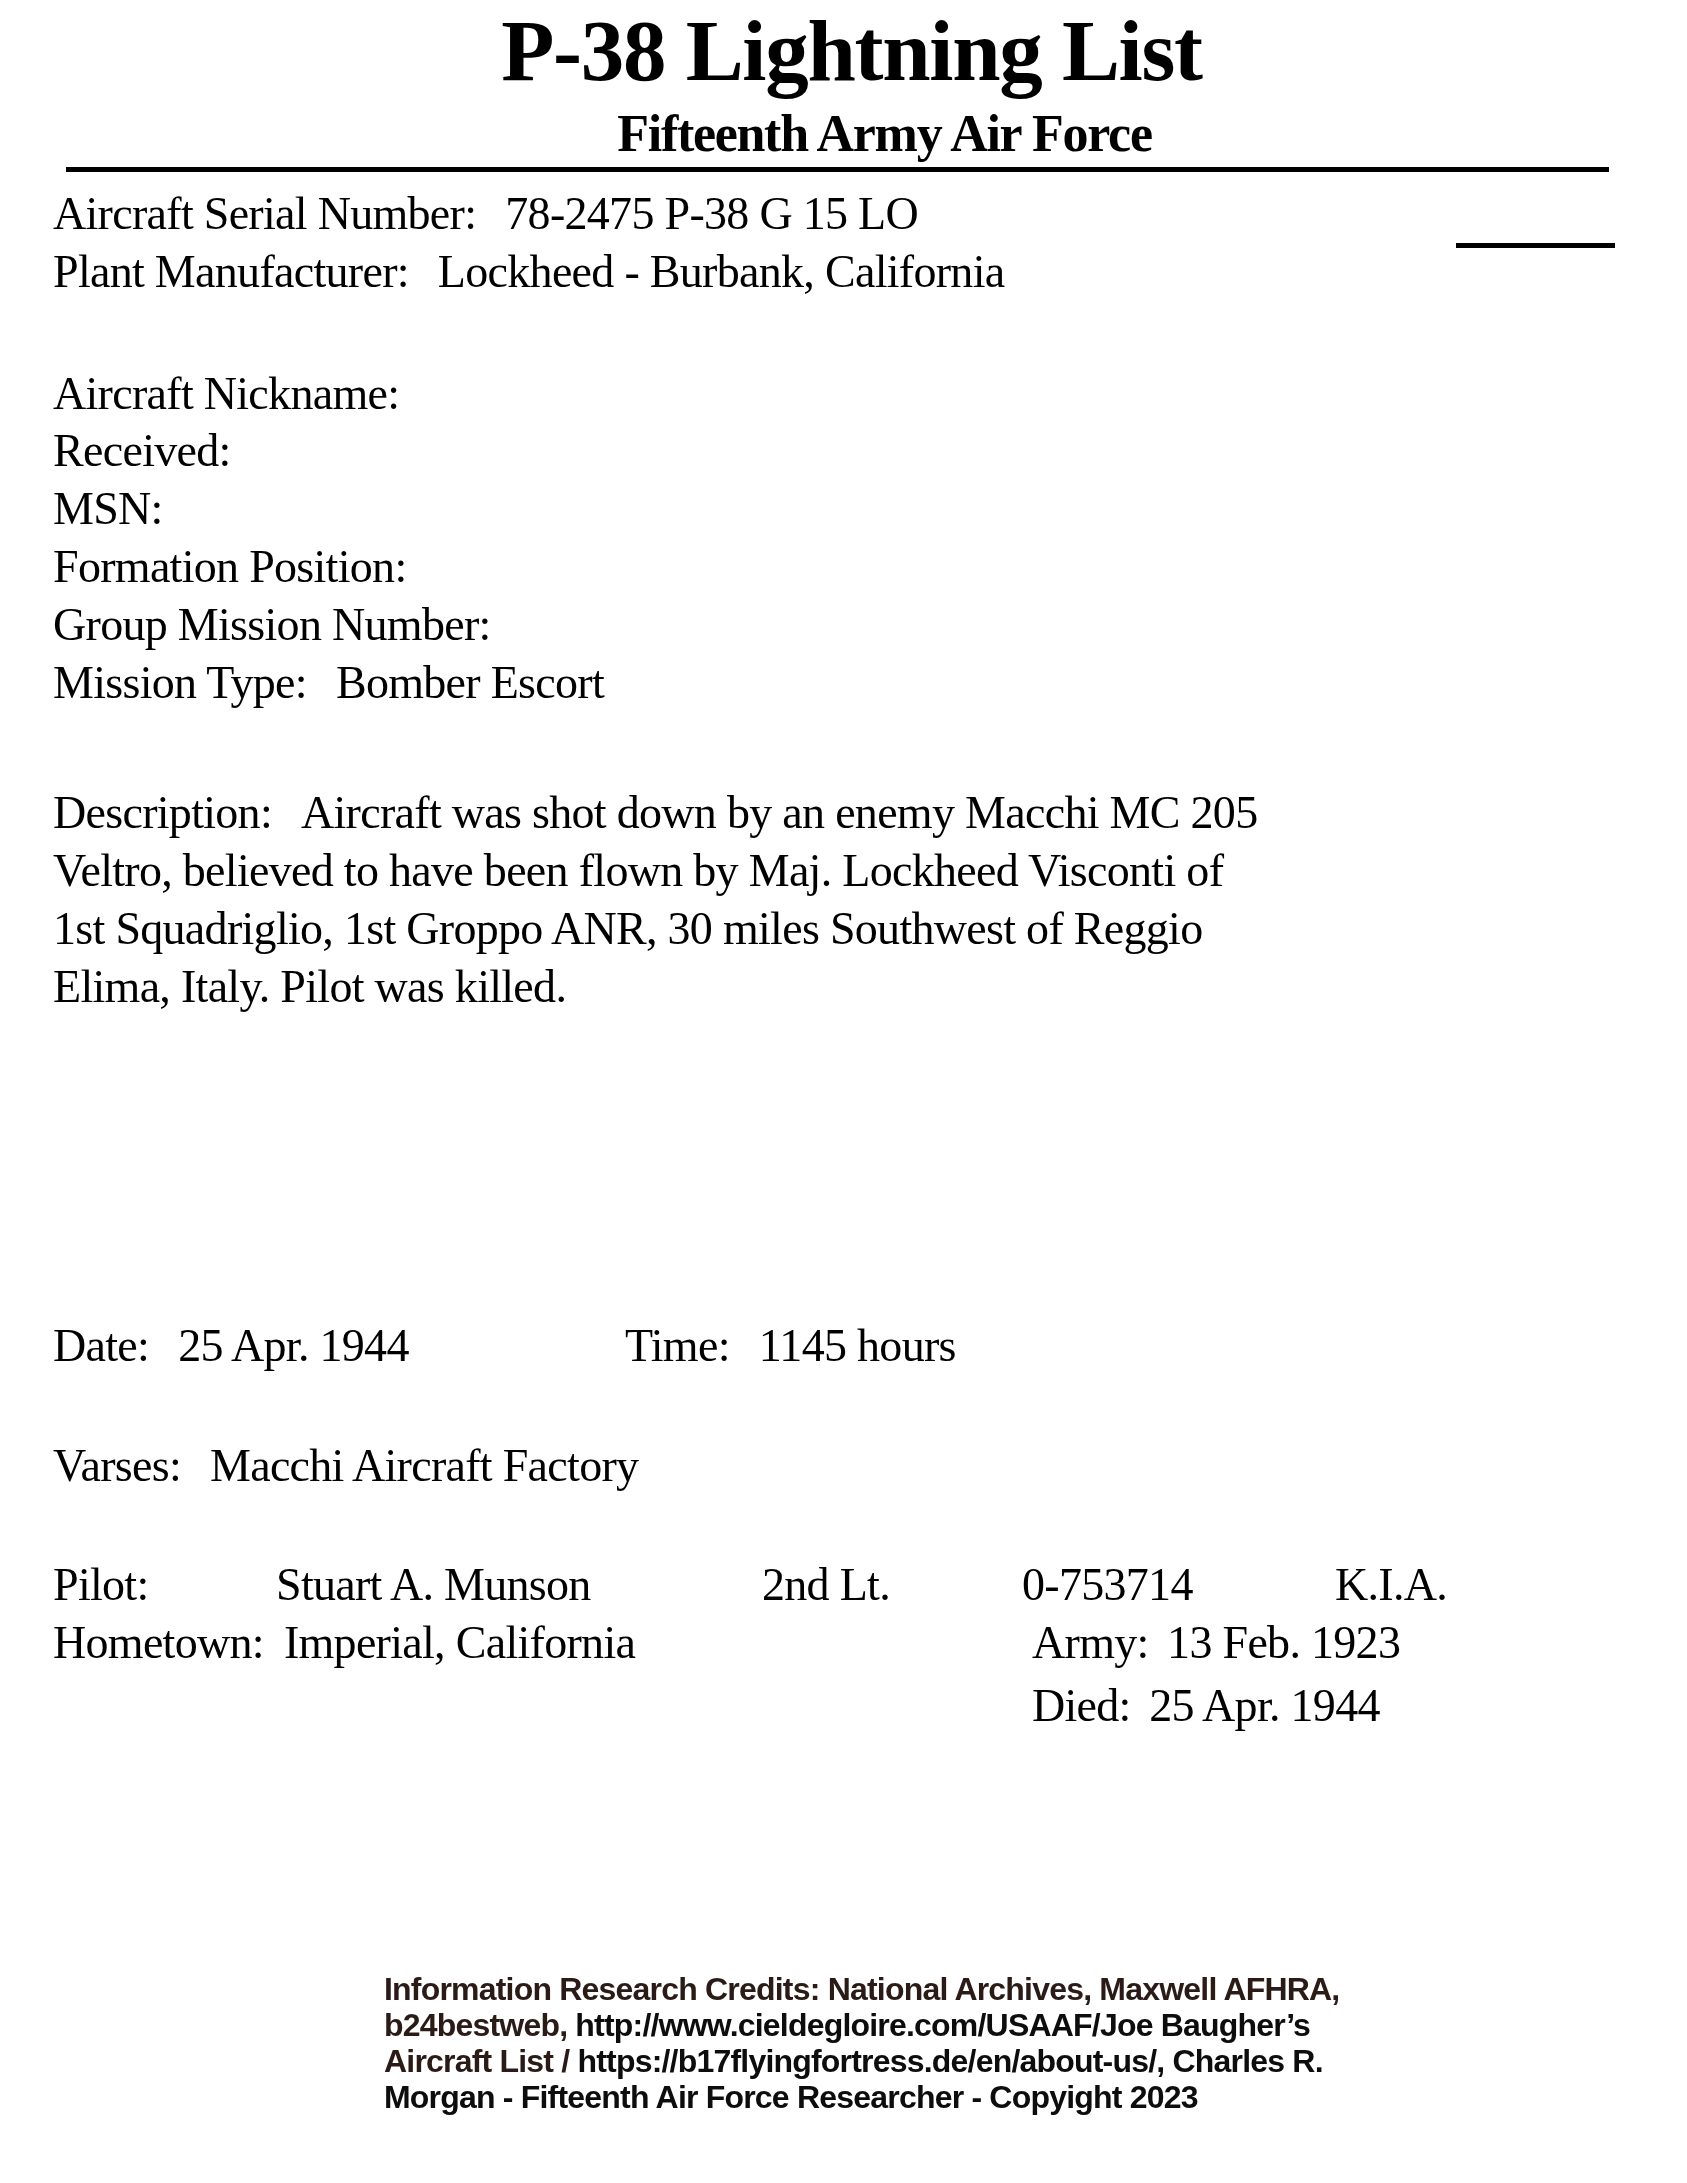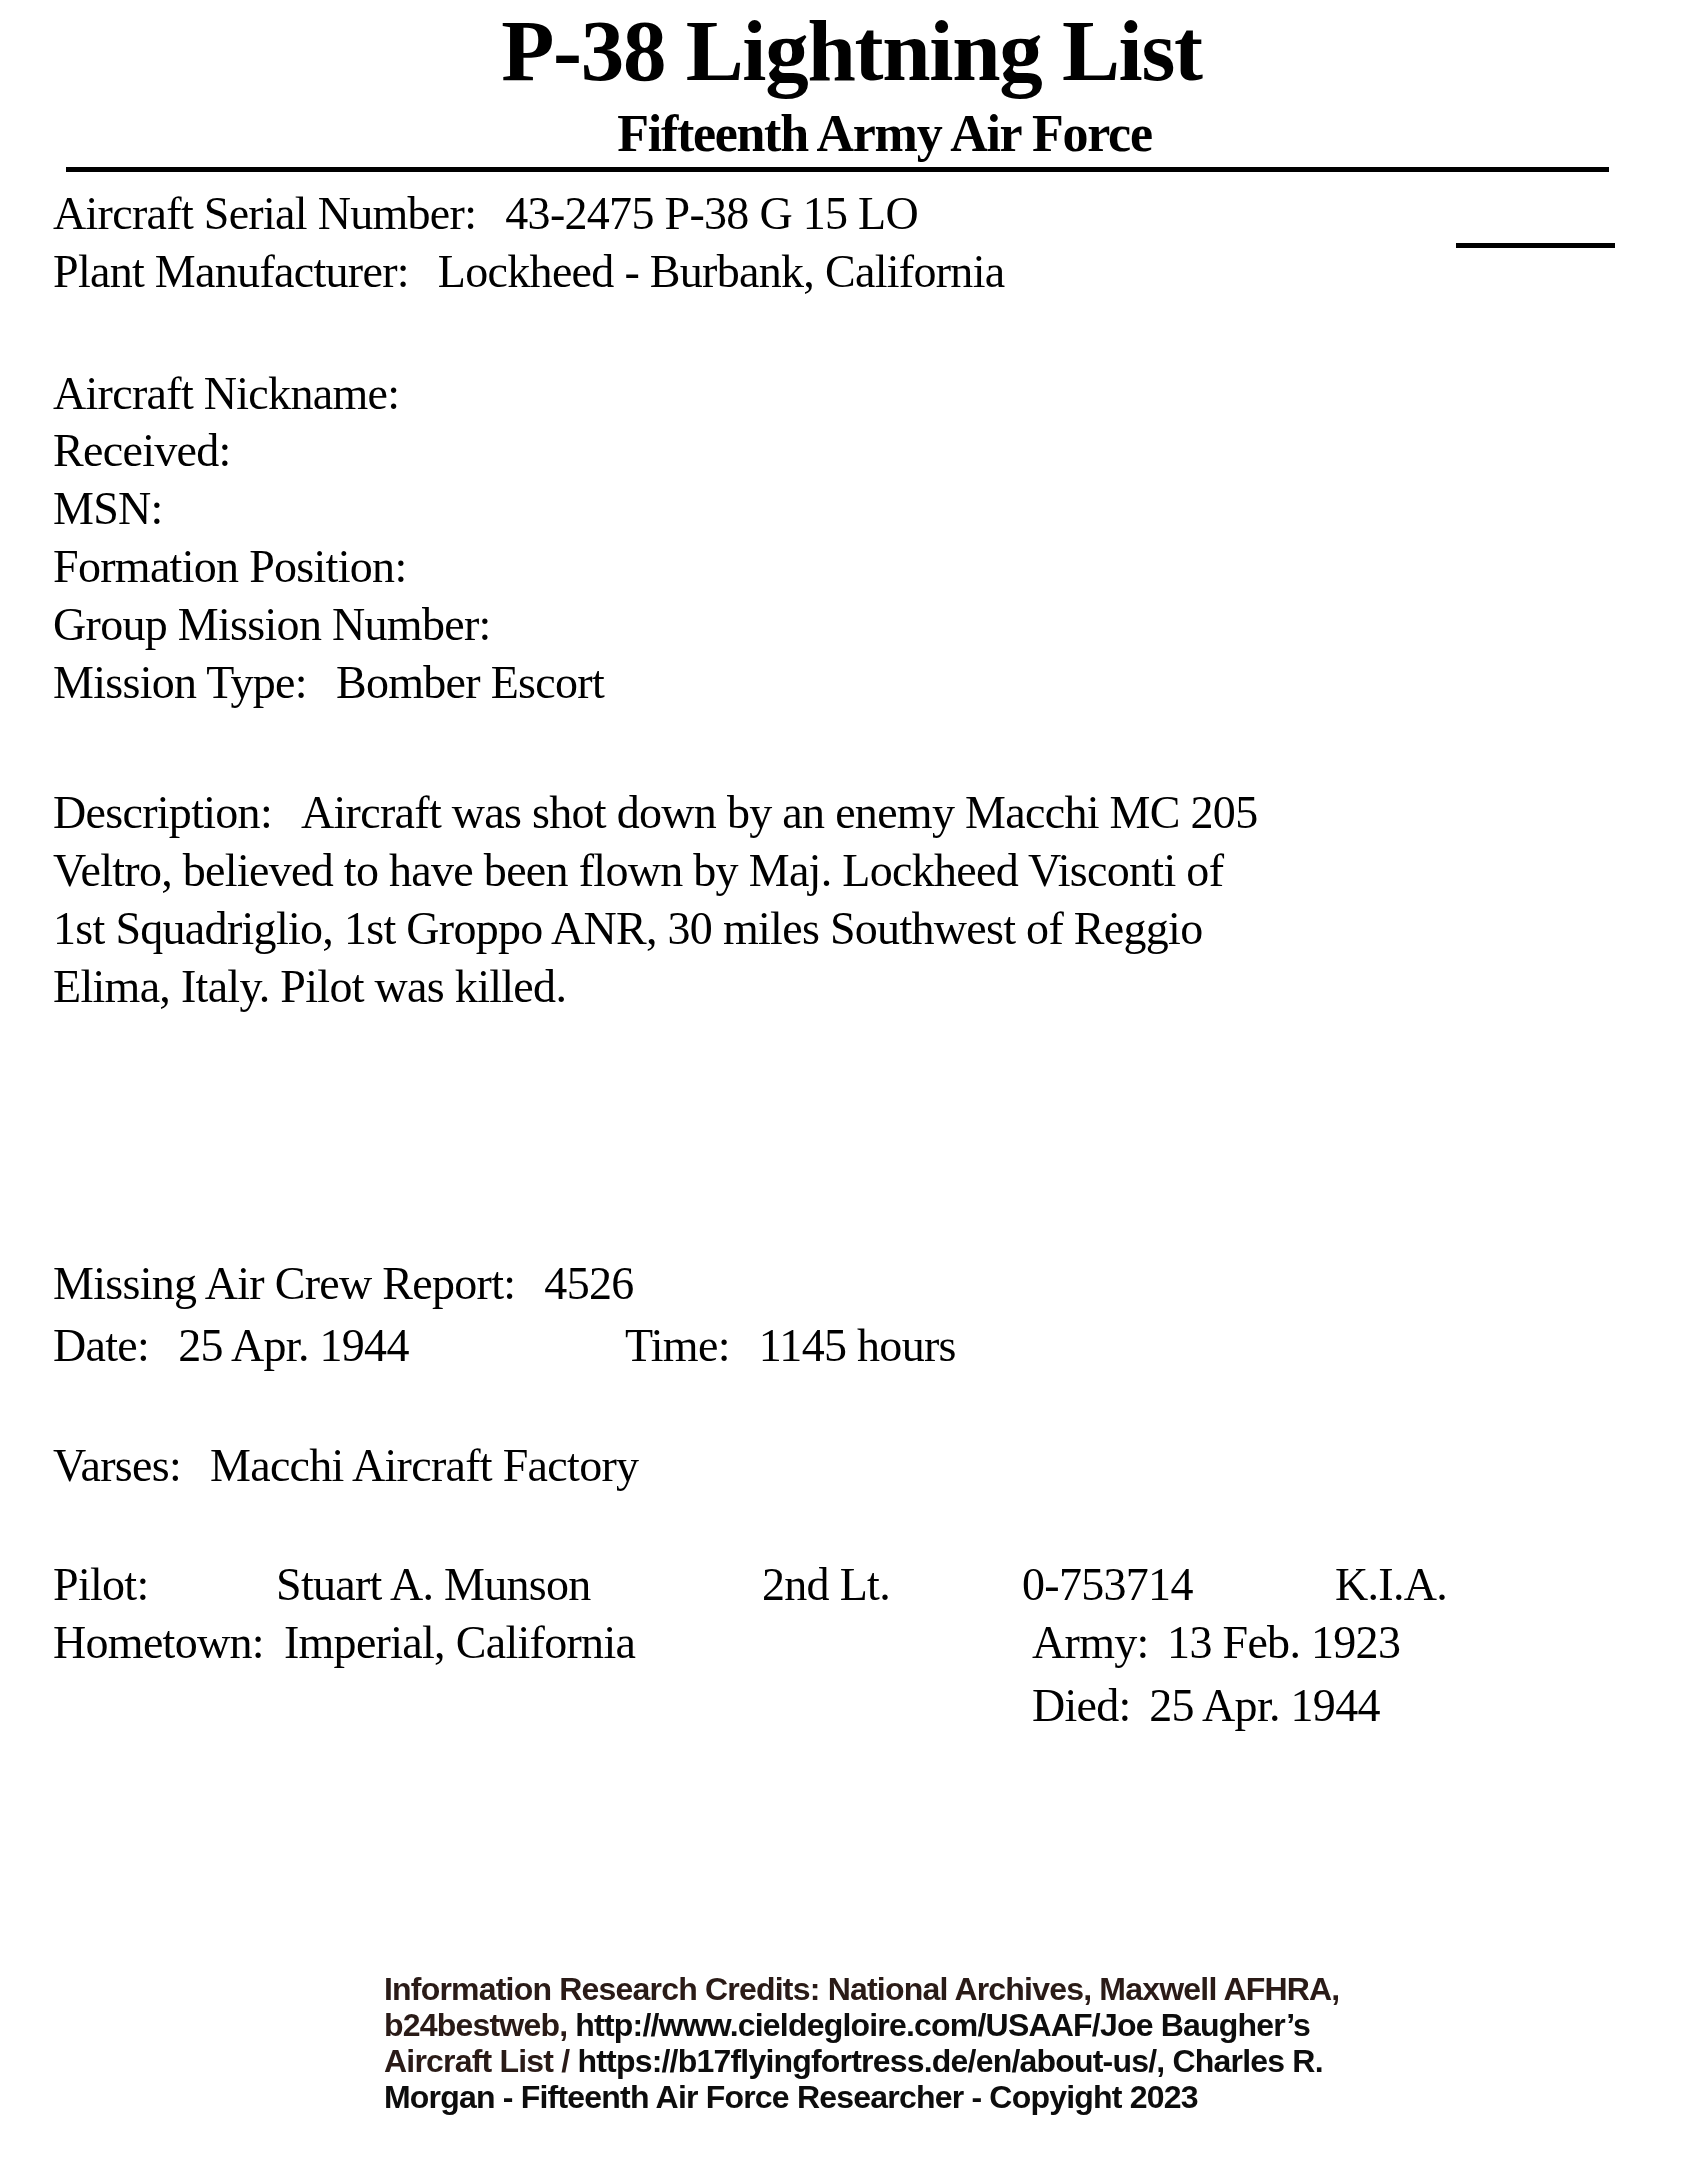--- a/index.html
+++ b/index.html
@@ -39,21 +39,21 @@
 </head>
 <body>
 
 <div class="page">
 
   <h1 class="title">P-38 Lightning List</h1>
   <div class="subtitle">Fifteenth Army Air Force</div>
   <div class="header-rule"></div>
   <div class="blank-underline"></div>
 
-  <div class="line" style="top:185px"><span class="label">Aircraft Serial Number:</span><span class="value">43-2475 P-38 G 15 LO</span></div>
+  <div class="line" style="top:185px"><span class="label">Aircraft Serial Number:</span><span class="value">78-2475 P-38 G 15 LO</span></div>
 
   <div class="line" style="top:243px"><span class="label">Plant Manufacturer:</span><span class="value">Lockheed - Burbank, California</span></div>
 
 
   <div class="line" style="top:365px"><span class="label">Aircraft Nickname:</span><span class="value"></span></div>
 
   <div class="line" style="top:422px"><span class="label">Received:</span><span class="value"></span></div>
 
   <div class="line" style="top:480px"><span class="label">MSN:</span><span class="value"></span></div>
 
@@ -61,21 +61,20 @@
 
   <div class="line" style="top:596px"><span class="label">Group Mission Number:</span><span class="value"></span></div>
 
   <div class="line" style="top:654px"><span class="label">Mission Type:</span><span class="value">Bomber Escort</span></div>
 
   <div class="line" style="top:784px"><span class="label">Description:</span><span class="value">Aircraft was shot down by an enemy Macchi MC 205</span></div>
   <div class="line" style="top:842px">Veltro, believed to have been flown by Maj. Lockheed Visconti of</div>
   <div class="line" style="top:900px">1st Squadriglio, 1st Groppo ANR, 30 miles Southwest of Reggio</div>
   <div class="line" style="top:958px">Elima, Italy. Pilot was killed.</div>
 
-  <div class="line" style="top:1255px"><span class="label">Missing Air Crew Report:</span><span class="value">4526</span></div>
 
   <div class="line" style="top:1317px"><span class="label">Date:</span><span class="value">25 Apr. 1944</span><span class="abs" style="left:572px"><span class="label">Time:</span><span class="value">1145 hours</span></span></div>
 
 
   <div class="line" style="top:1437px"><span class="label">Varses:</span><span class="value">Macchi Aircraft Factory</span></div>
 
   <div class="line" style="top:1556px"><span class="label">Pilot:</span><span class="abs" style="left:223px">Stuart A. Munson</span><span class="abs" style="left:709px">2nd Lt.</span><span class="abs" style="left:969px">0-753714</span><span class="abs" style="left:1282px">K.I.A.</span></div>
 
   <div class="line" style="top:1614px"><span class="label">Hometown:</span><span class="value" style="margin-left:20px">Imperial, California</span><span class="abs" style="left:979px"><span class="label">Army:</span><span class="value" style="margin-left:18.5px">13 Feb. 1923</span></span></div>
 

